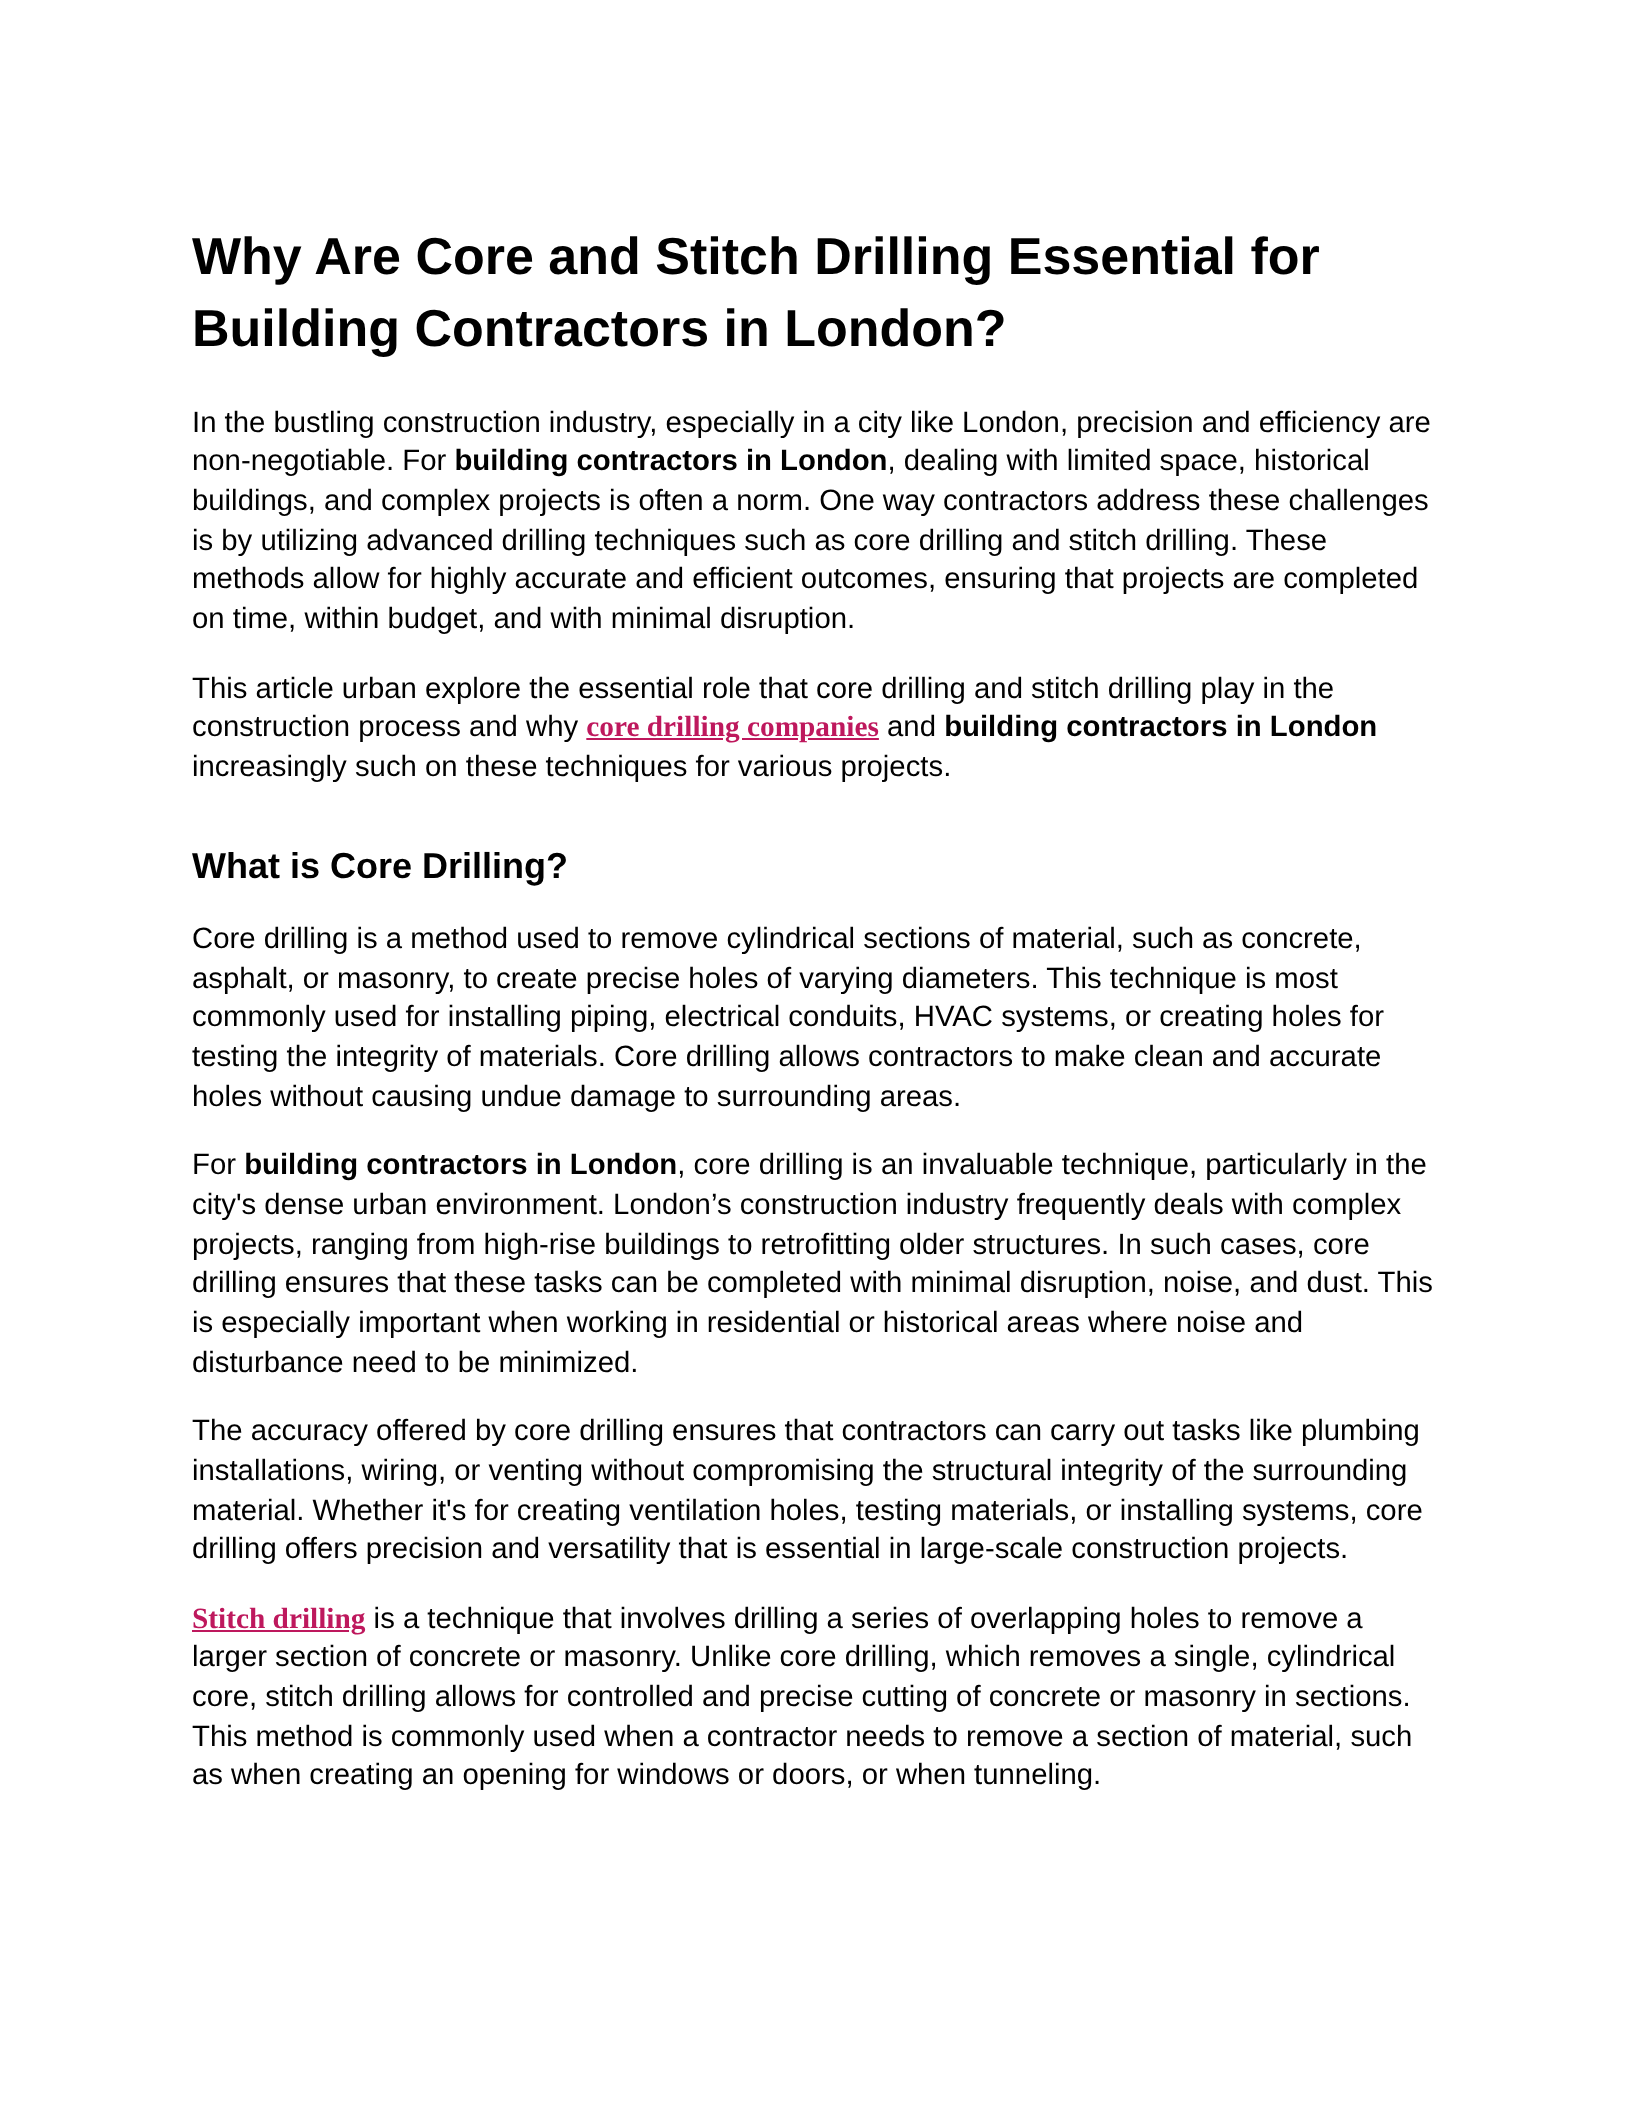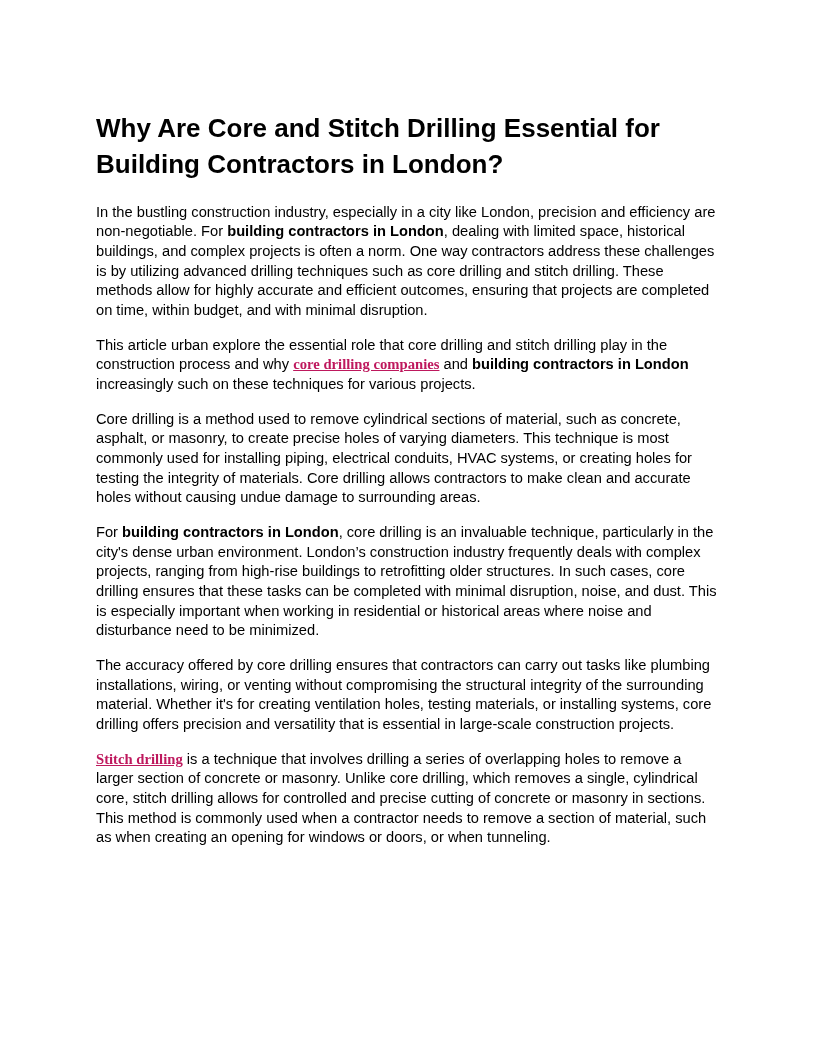--- a/index.html
+++ b/index.html
@@ -55,20 +55,21 @@
 <body>
 
 <div class="page">
 
   <h1 class="doc-title">Why Are Core and Stitch Drilling Essential for Building Contractors in London?</h1>
 
   <p class="doc-p"><span>In the bustling construction industry, especially in a city like London, precision and efficiency are non-negotiable. For </span><span class="b">building contractors in London</span><span>, dealing with limited space, historical buildings, and complex projects is often a norm. One way contractors address these challenges is by utilizing advanced drilling techniques such as core drilling and stitch drilling. These methods allow for highly accurate and efficient outcomes, ensuring that projects are completed on time, within budget, and with minimal disruption.</span></p>
 
   <p class="doc-p"><span>This article urban explore the essential role that core drilling and stitch drilling play in the construction process and why </span><a href="#" class="doc-link b">core drilling companies</a><span> and </span><span class="b">building contractors in London</span><span> increasingly such on these techniques for various projects.</span></p>
 
+  <h2 class="doc-h2">What is Core Drilling?</h2>
 
   <p class="doc-p"><span>Core drilling is a method used to remove cylindrical sections of material, such as concrete, asphalt, or masonry, to create precise holes of varying diameters. This technique is most commonly used for installing piping, electrical conduits, HVAC systems, or creating holes for testing the integrity of materials. Core drilling allows contractors to make clean and accurate holes without causing undue damage to surrounding areas.</span></p>
 
   <p class="doc-p"><span>For </span><span class="b">building contractors in London</span><span>, core drilling is an invaluable technique, particularly in the city's dense urban environment. London’s construction industry frequently deals with complex projects, ranging from high-rise buildings to retrofitting older structures. In such cases, core drilling ensures that these tasks can be completed with minimal disruption, noise, and dust. This is especially important when working in residential or historical areas where noise and disturbance need to be minimized.</span></p>
 
   <p class="doc-p"><span>The accuracy offered by core drilling ensures that contractors can carry out tasks like plumbing installations, wiring, or venting without compromising the structural integrity of the surrounding material. Whether it's for creating ventilation holes, testing materials, or installing systems, core drilling offers precision and versatility that is essential in large-scale construction projects.</span></p>
 
 
   <p class="doc-p"><a href="#" class="doc-link b">Stitch drilling</a><span> is a technique that involves drilling a series of overlapping holes to remove a larger section of concrete or masonry. Unlike core drilling, which removes a single, cylindrical core, stitch drilling allows for controlled and precise cutting of concrete or masonry in sections. This method is commonly used when a contractor needs to remove a section of material, such as when creating an opening for windows or doors, or when tunneling.</span></p>
 

